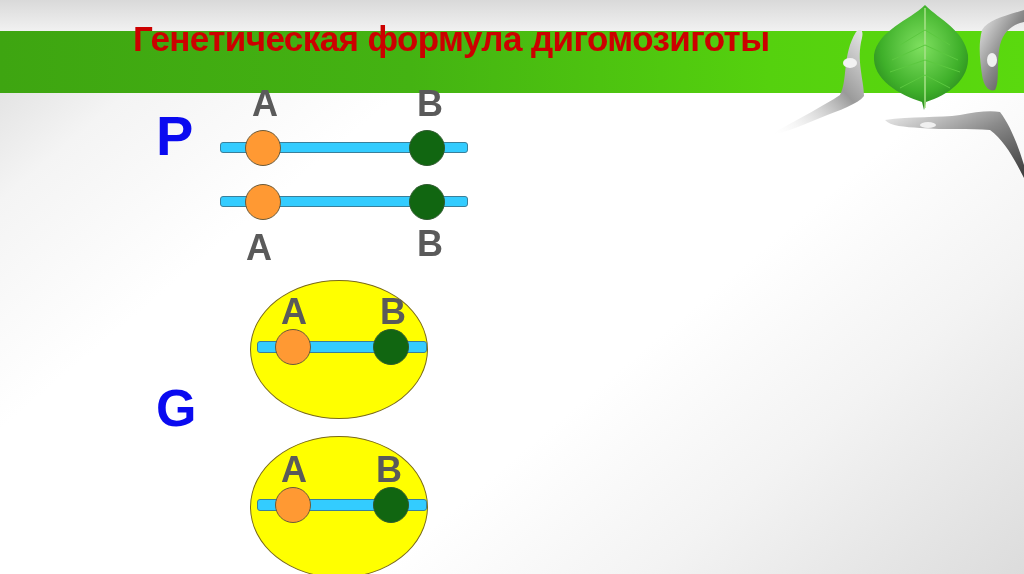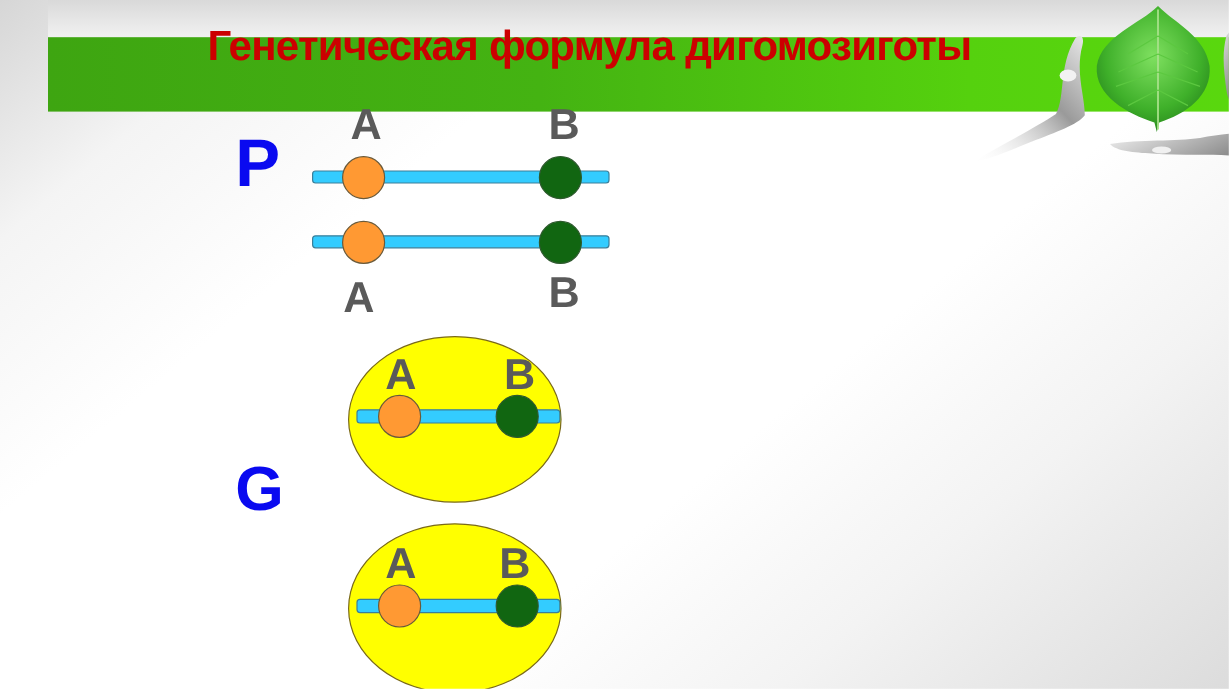--- a/index.html
+++ b/index.html
@@ -1,21 +1,21 @@
 <!DOCTYPE html>
 <html><head>
   <meta charset="utf-8">
   <style>
     html, body { margin: 0; padding: 0; }
     body {
       width: 1024px; height: 574px; overflow: hidden; position: relative;
       font-family: "Liberation Sans", sans-serif;
       background: linear-gradient(140deg, #d6d6d6 0%, #f4f4f4 14%, #ffffff 30%, #ffffff 62%, #f3f3f3 78%, #dcdcdc 100%);
     }
-    .slide { position: absolute; inset: 0; margin-left: 40px; }
+    .slide { position: absolute; inset: 0; }
     .top-fade {
       position: absolute; left: 0; top: 0; width: 1024px; height: 32px;
       background: linear-gradient(180deg, #d9d9d9 0%, #f2f2f2 100%);
     }
     .banner {
       position: absolute; left: 0; top: 31px; width: 1024px; height: 62px;
       background: linear-gradient(90deg, #3ea511 0%, #44b312 40%, #55d10e 75%, #5ad90e 100%);
     }
     .title {
       position: absolute; left: 133px; top: 19px;

